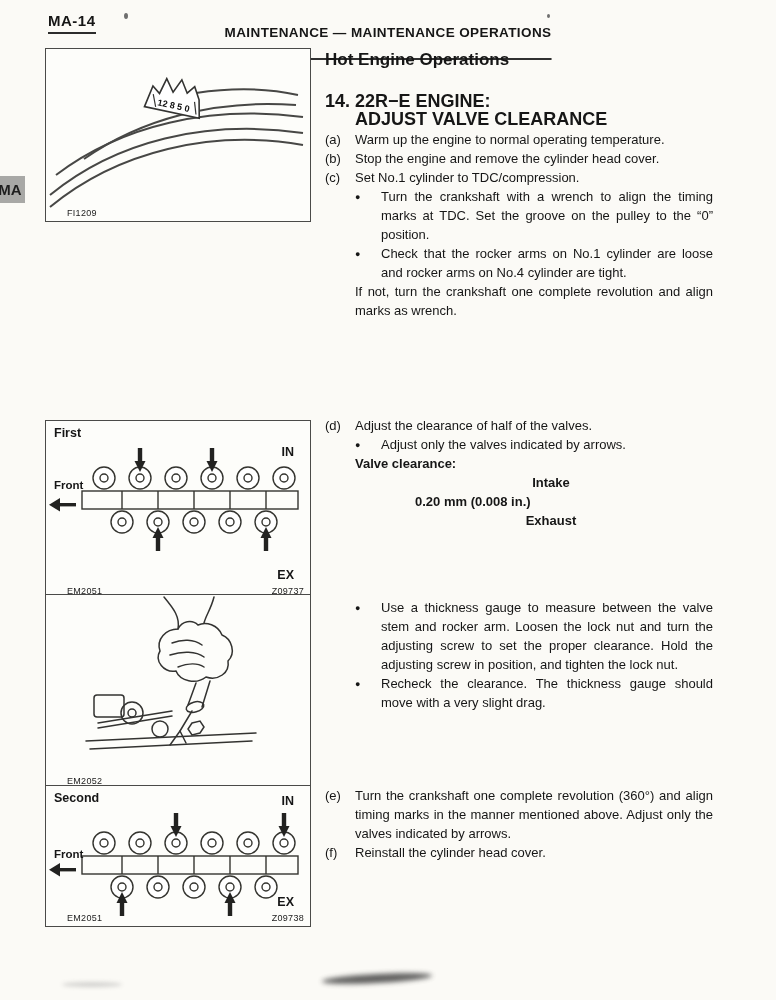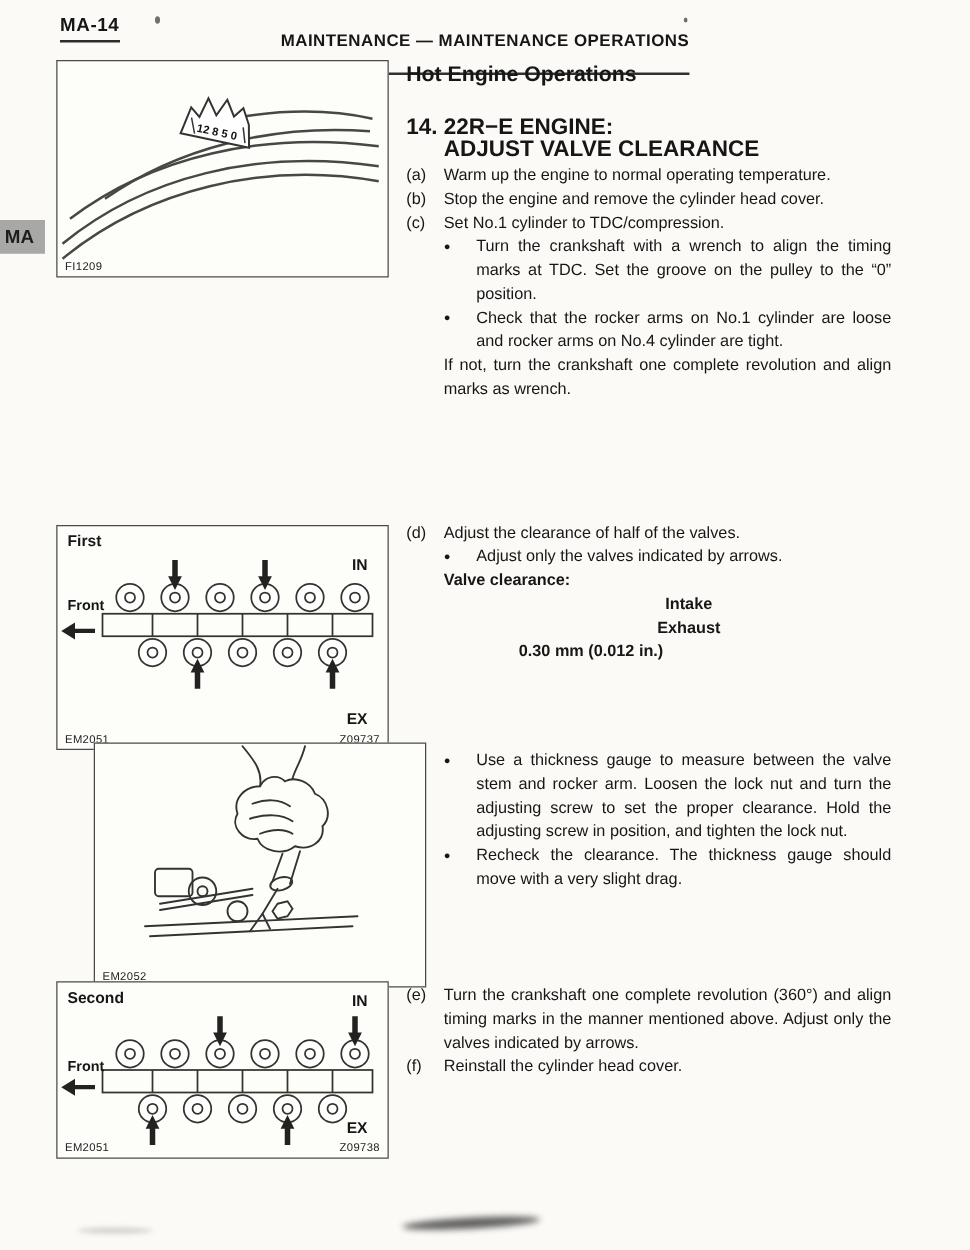--- a/index.html
+++ b/index.html
@@ -15,43 +15,43 @@
     position:absolute; top:12px; left:48px;
     font-size:15px; font-weight:bold; letter-spacing:.5px;
     border-bottom:2px solid #2c2c2c; padding-bottom:3px;
   }
   .header{
     position:absolute; top:25px; left:50%; transform:translateX(-50%);
     font-size:13.5px; font-weight:bold; letter-spacing:.4px; white-space:nowrap;
     border-bottom:2.5px solid #303030; padding-bottom:18px;
   }
   .side-tab{
-    position:absolute; top:176px; left:0; width:36px; height:27px;
+    position:absolute; top:176px; left:0; width:25px; height:27px;
     background:#a8a8a6; color:#1e1e1e; font-weight:bold; font-size:15px;
     line-height:27px; text-indent:-5px; text-align:center; overflow:hidden;
   }
   .fig{
     position:absolute; left:45px; width:266px;
     border:1.5px solid #4a4a48; background:#fdfdfa;
   }
   .fig1{ top:48px;  height:174px; }
   .fig2{ top:420px; height:180px; }
-  .fig3{ top:594px; height:196px;margin-left:30px; }
+  .fig3{ top:594px; height:196px; }
   .fig4{ top:785px; height:142px; }
   .fig svg{ position:absolute; left:0; top:0; }
   .figlabel{ position:absolute; left:8px; top:5px; font-weight:bold; font-size:12.5px; }
   .in-label{ position:absolute; right:16px; font-weight:bold; font-size:12.5px; }
   .fig2 .in-label{ top:24px; }
   .fig4 .in-label{ top:8px; }
   .ex-label{ position:absolute; right:16px; bottom:17px; font-weight:bold; font-size:12.5px; }
   .front-label{ position:absolute; left:8px; font-weight:bold; font-size:11.5px; }
   .fig2 .front-label{ top:58px; }
   .fig4 .front-label{ top:62px; }
   .code{ position:absolute; bottom:3px; font-size:9px; letter-spacing:.3px; color:#222; }
-  .code.bl{ left:6px; }
+  .code.bl{ left:21px; }
   .code.br{ right:6px; }
 
   .content-title{ position:absolute; left:325px; top:50px; font-size:17px; font-weight:bold; }
   .sec-head{
     position:absolute; left:325px; top:92px; display:flex;
     font-size:18px; font-weight:bold; line-height:18px;
   }
   .sec-head .num{ flex:0 0 30px; }
   .block{
     position:absolute; left:325px; width:388px;
@@ -289,22 +289,22 @@
   <div class="step">
     <span class="lbl">(d)</span>
     <span class="txt">Adjust the clearance of half of the valves.</span>
   </div>
   <div class="brow">
     <span class="mk">●</span>
     <span class="txt">Adjust only the valves indicated by arrows.</span>
   </div>
   <div class="vc-head">Valve clearance:</div>
   <div class="vc-sub">Intake</div>
+  <div class="vc-val">0.20 mm (0.008 in.)</div>
   <div class="vc-sub">Exhaust</div>
-  <div class="vc-val">0.30 mm (0.012 in.)</div>
 </div>
 
 <div class="block block-gauge">
   <div class="brow">
     <span class="mk">●</span>
     <span class="txt">Use a thickness gauge to measure between the valve stem and rocker arm. Loosen the lock nut and turn the adjusting screw to set the proper clearance. Hold the adjusting screw in position, and tighten the lock nut.</span>
   </div>
   <div class="brow">
     <span class="mk">●</span>
     <span class="txt">Recheck the clearance. The thickness gauge should move with a very slight drag.</span>

